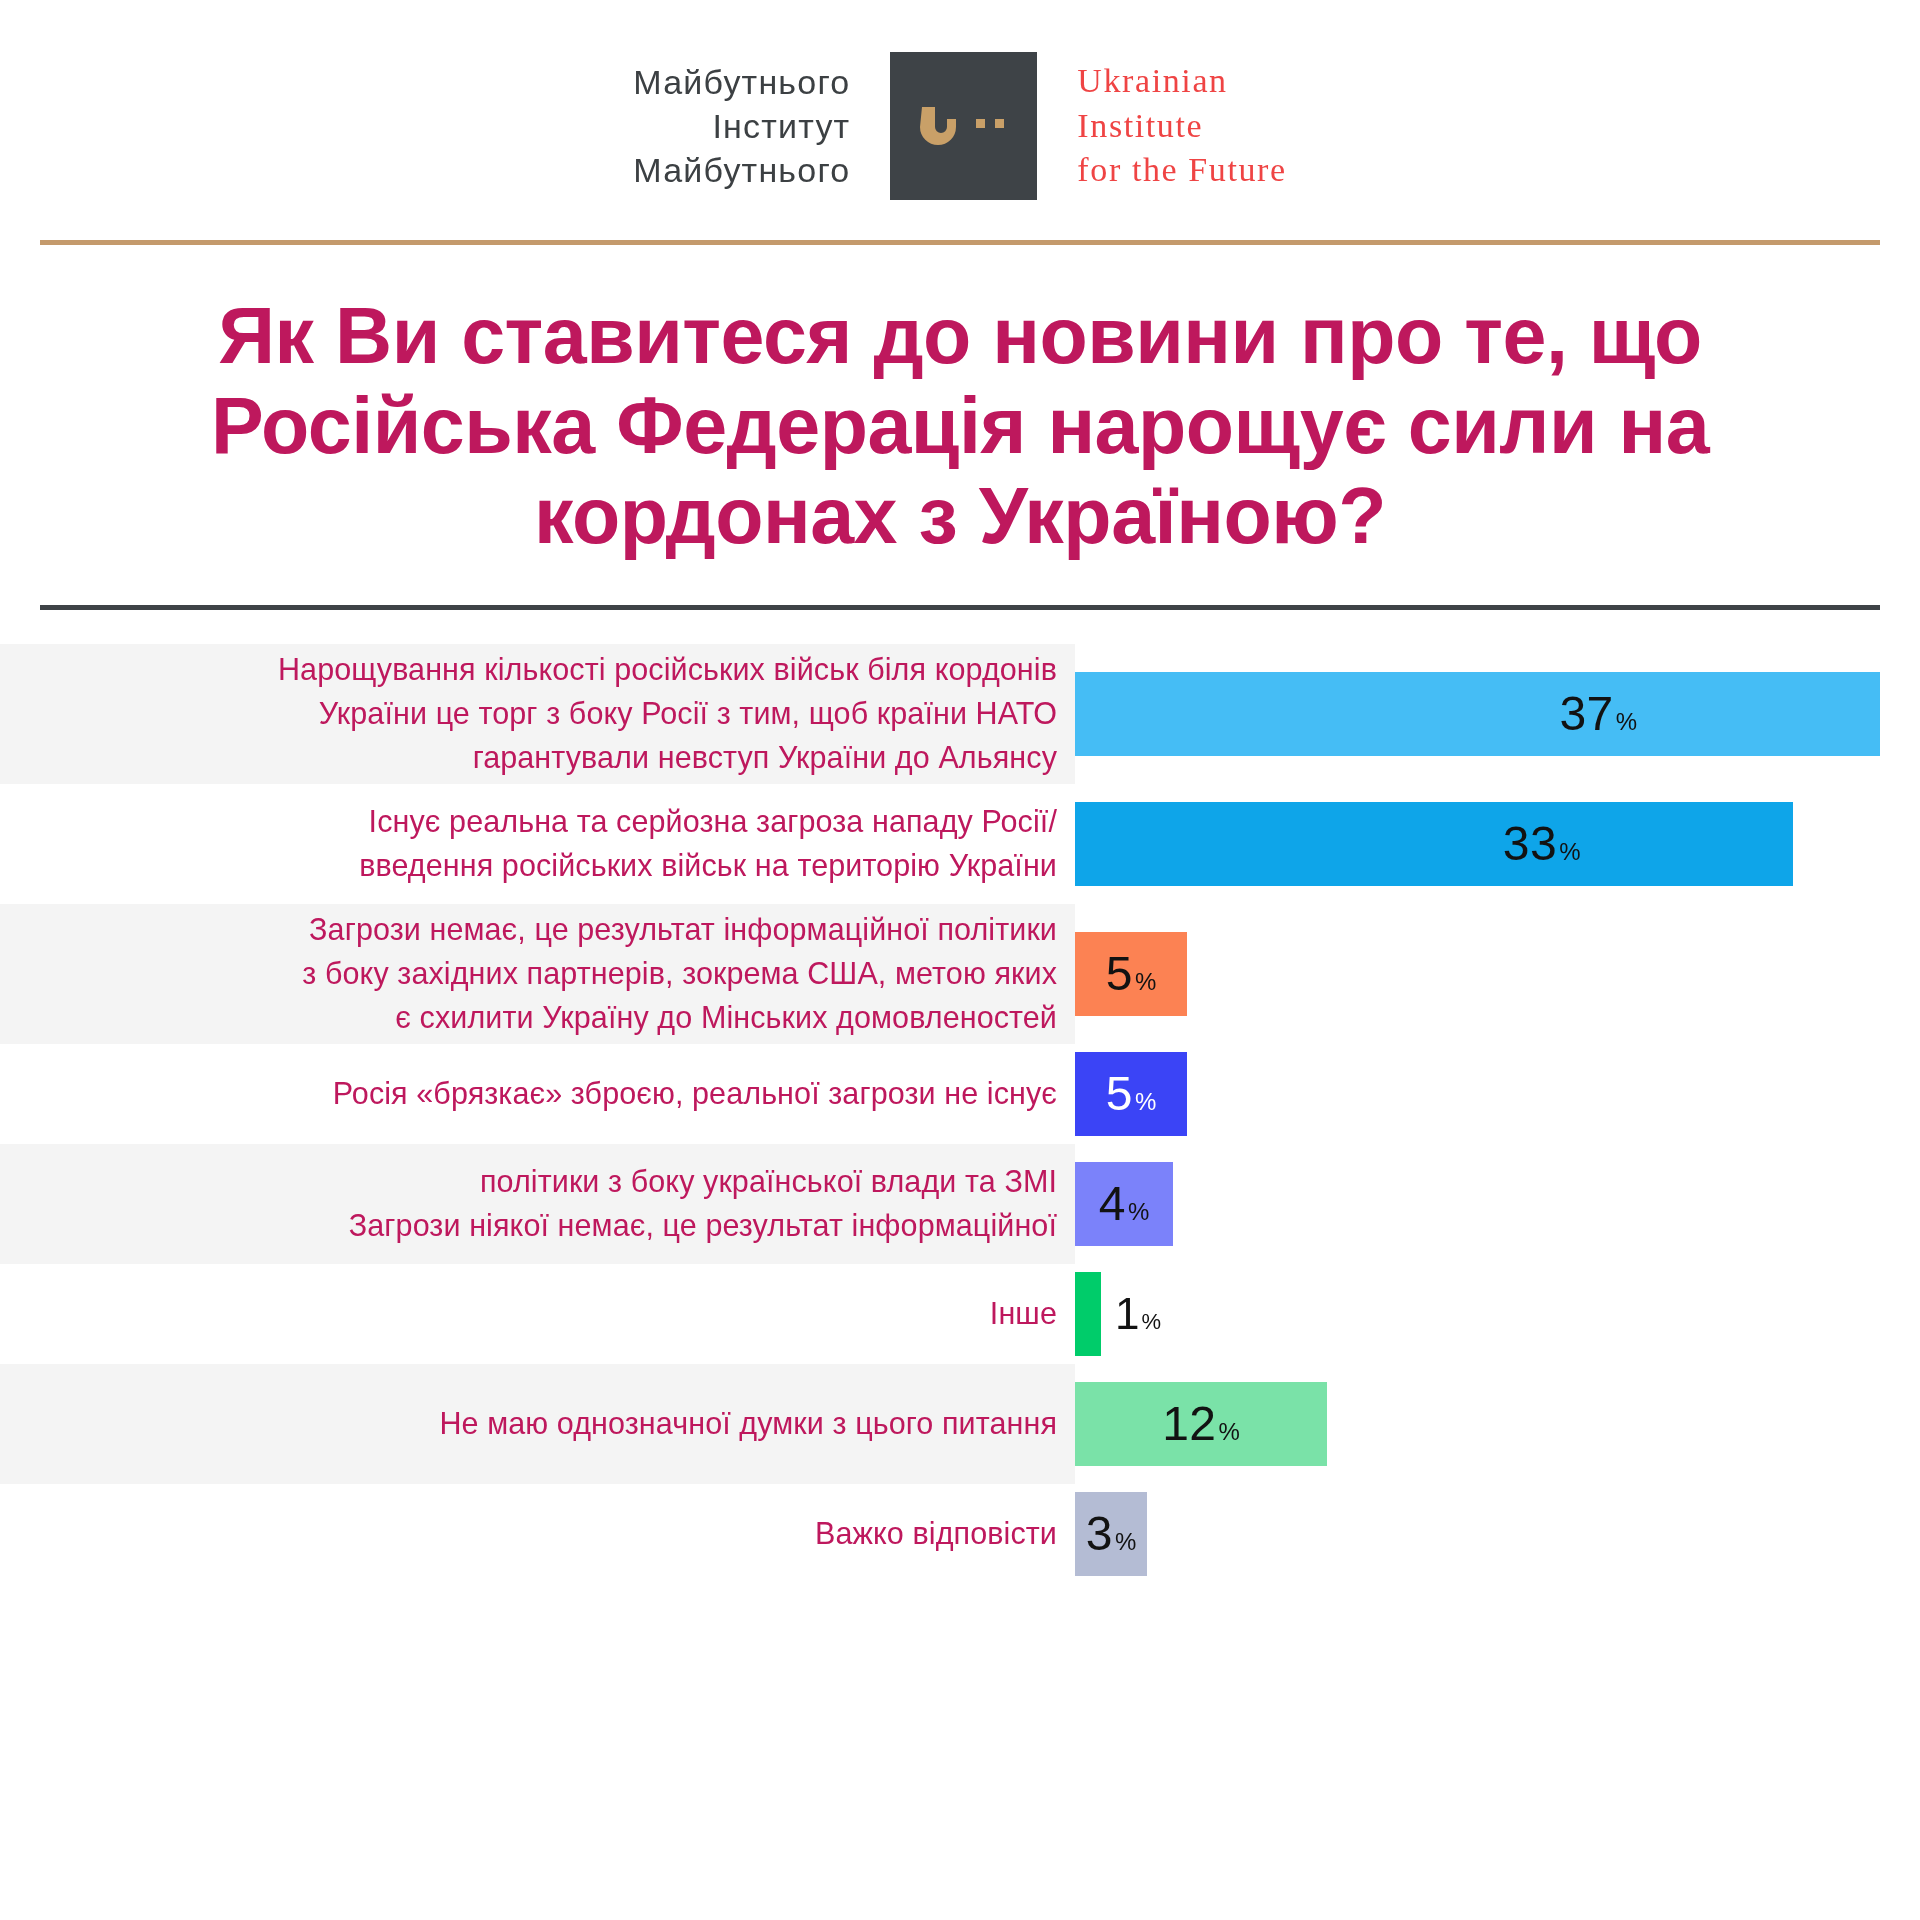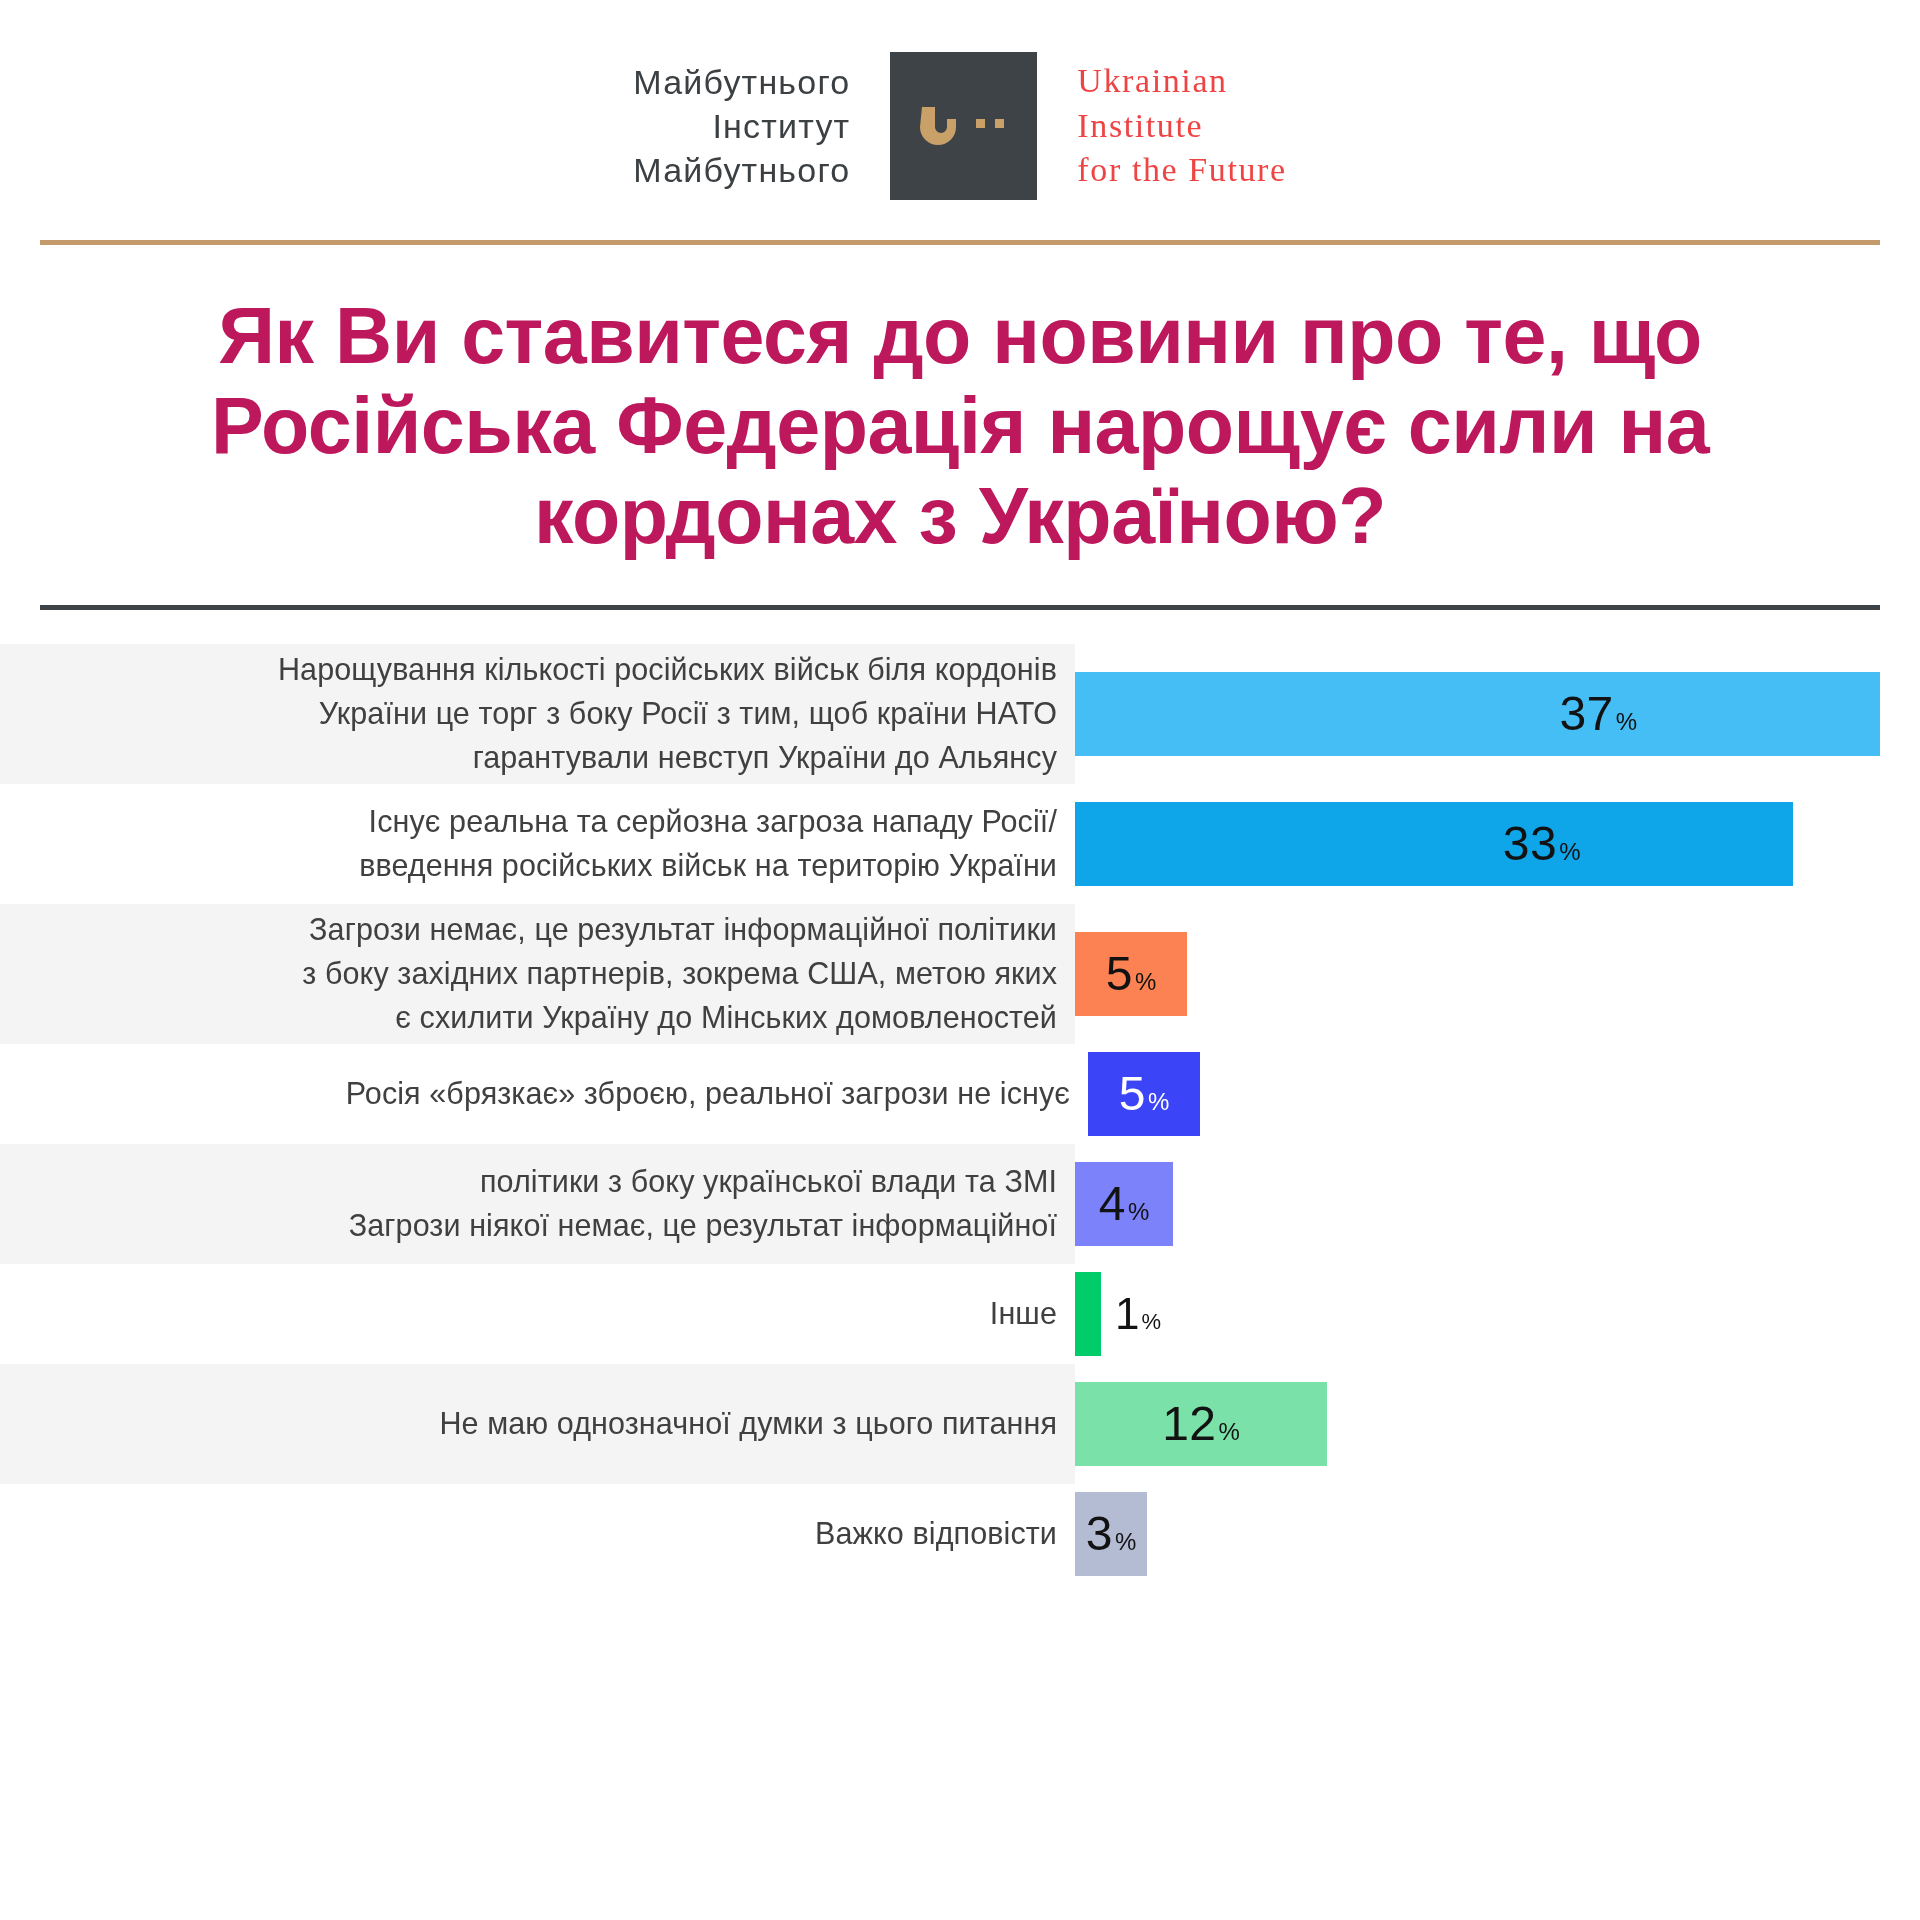--- a/index.html
+++ b/index.html
@@ -82,21 +82,21 @@
     display:flex; align-items:center; justify-content:flex-end;
     padding:0 18px 0 40px;
     flex:0 0 auto;
   }
   .row.shaded .label-cell { background:#F4F4F4; }
 
   .label-text {
     text-align:right;
     font-size:30.5px;
     line-height:1.44;
-    color:#404040;
+    color:#be185d;
     font-weight:400;
     letter-spacing:0.1px;
   }
 
   .bar-cell {
     position:relative;
     flex:1 1 auto;
     display:flex; align-items:center;
   }
 
@@ -200,21 +200,21 @@
         </div>
         <div class="bar-cell">
           <div class="bar" style="width: 112px; height: 84px; background: rgb(252, 130, 83); justify-content: center;">
             <div class="value">
               <span class="num">5</span>
               <span class="pct">%</span>
             </div>
           </div>
         </div>
       </div>
-      <div class="row" style="height: 100px; padding-left: 13px;">
+      <div class="row" style="height: 100px;">
         <div class="label-cell">
           <div class="label-text">
             <div>Росія «брязкає» зброєю, реальної загрози не існує</div>
           </div>
         </div>
         <div class="bar-cell">
           <div class="bar white-text" style="width: 112px; height: 84px; background: rgb(59, 68, 246); justify-content: center;">
             <div class="value">
               <span class="num">5</span>
               <span class="pct">%</span>

